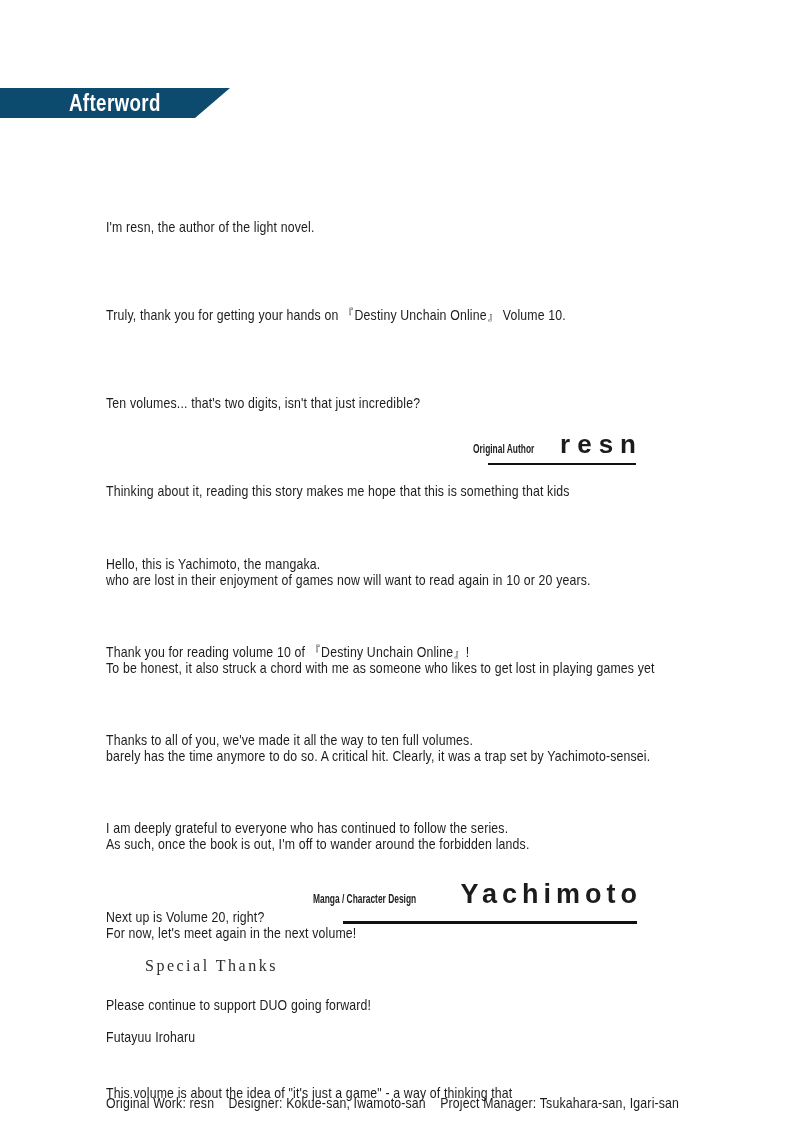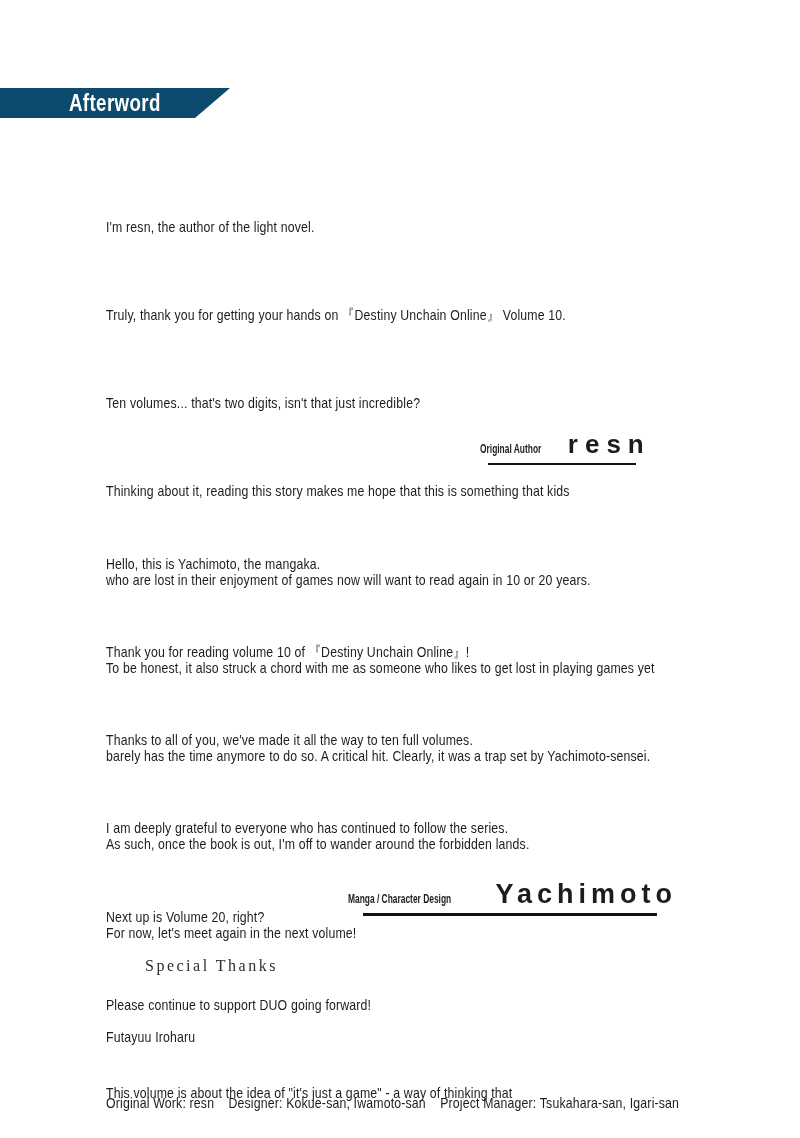--- a/index.html
+++ b/index.html
@@ -47,39 +47,39 @@
     white-space: pre;
   }
   .para1 { top: 153px; }
   .para2 { top: 490px; }
 
   
   .sig {
     position: absolute;
     display: flex;
     align-items: baseline;
-    justify-content: center;
+    justify-content: flex-end;
     border-bottom: 2px solid #111111;
   }
   .sig-role {
     display: inline-block;
     font-size: 12px;
     font-weight: bold;
     white-space: nowrap;
     transform: scaleX(0.7);
     transform-origin: left bottom;
   }
   .sig-name {
     font-weight: bold;
     line-height: 1;
     white-space: nowrap;
   }
   .sig1 { left: 488px; top: 424px; width: 148px; padding-bottom: 6px; }
   .sig1 .sig-name { font-size: 26px; letter-spacing: 7px; margin-right: -7px; margin-top: 7px; }
-  .sig2 { left: 343px; top: 881px; width: 294px; padding-bottom: 5px; border-bottom-width: 3px; margin-left: 20px; }
+  .sig2 { left: 343px; top: 881px; width: 294px; padding-bottom: 13px; border-bottom-width: 3px; }
   .sig2 .sig-name { font-size: 27px; letter-spacing: 5px; margin-right: -5px; }
 
   
   .thanks-heading {
     position: absolute;
     left: 107px;
     top: 957px;
     font-family: "Liberation Serif", serif;
     font-size: 16px;
     letter-spacing: 2.5px;

